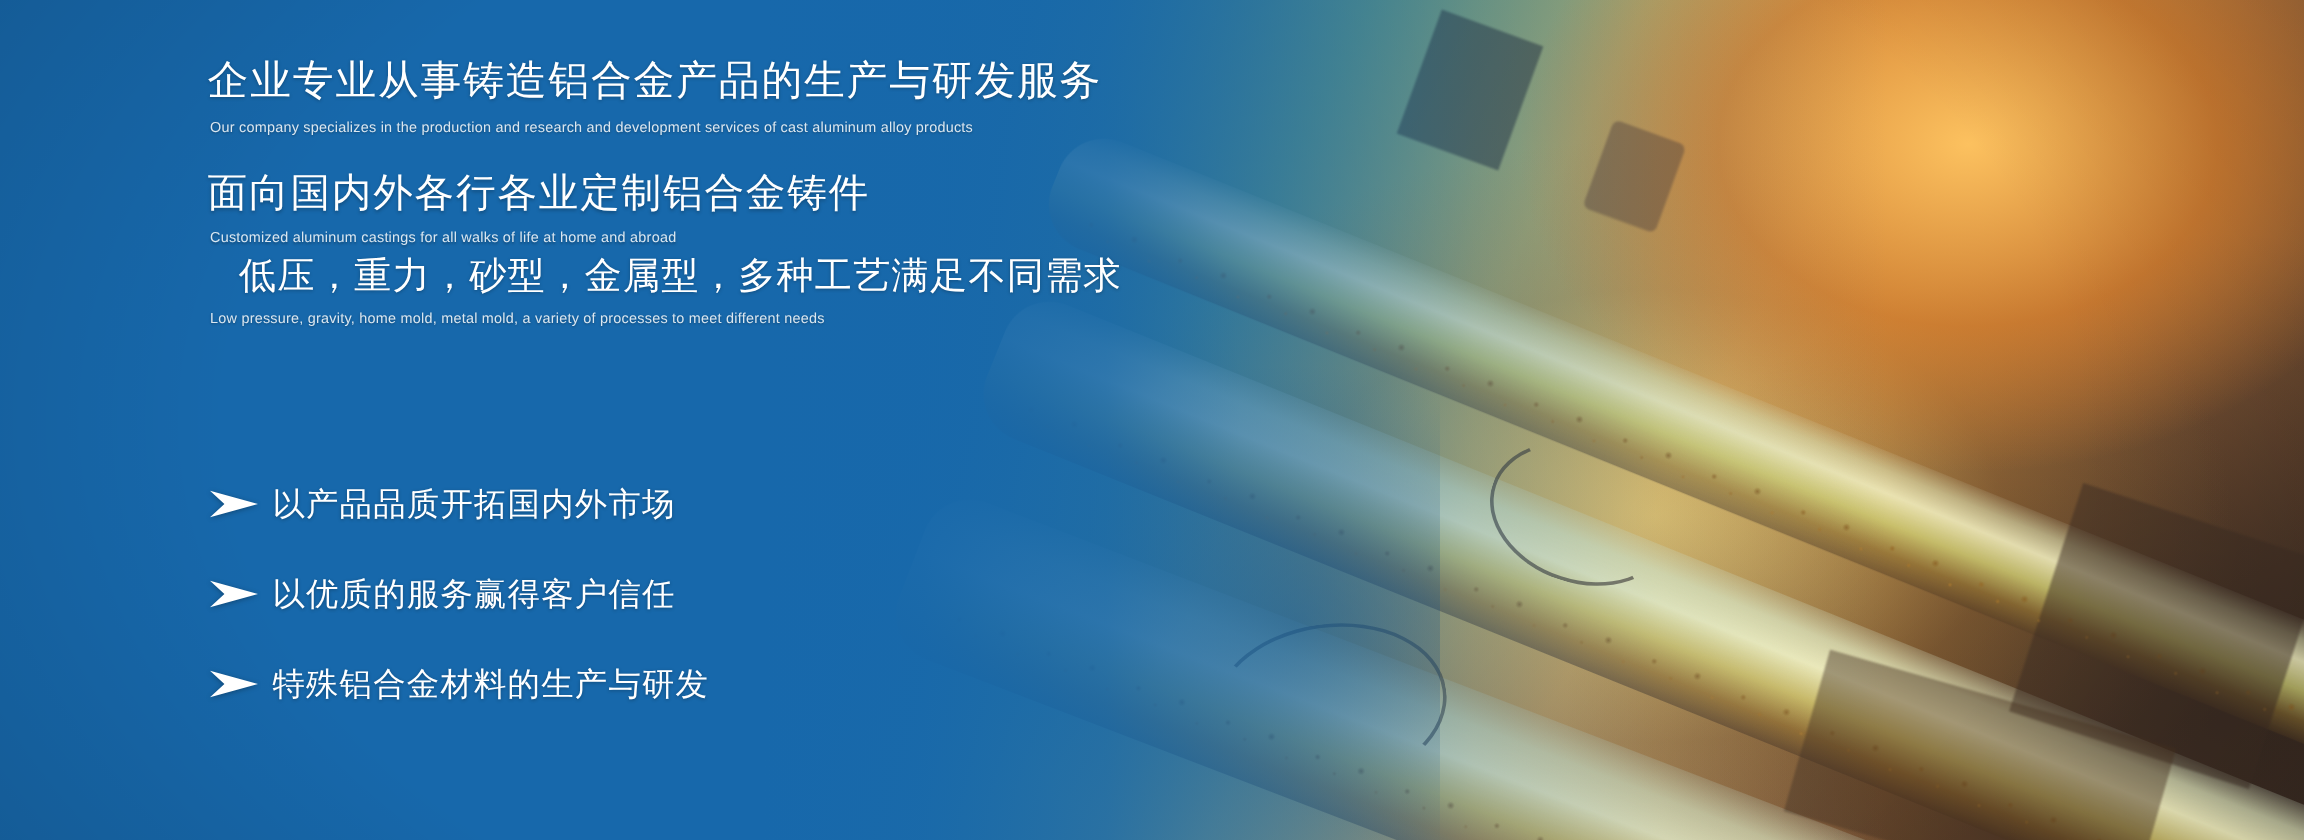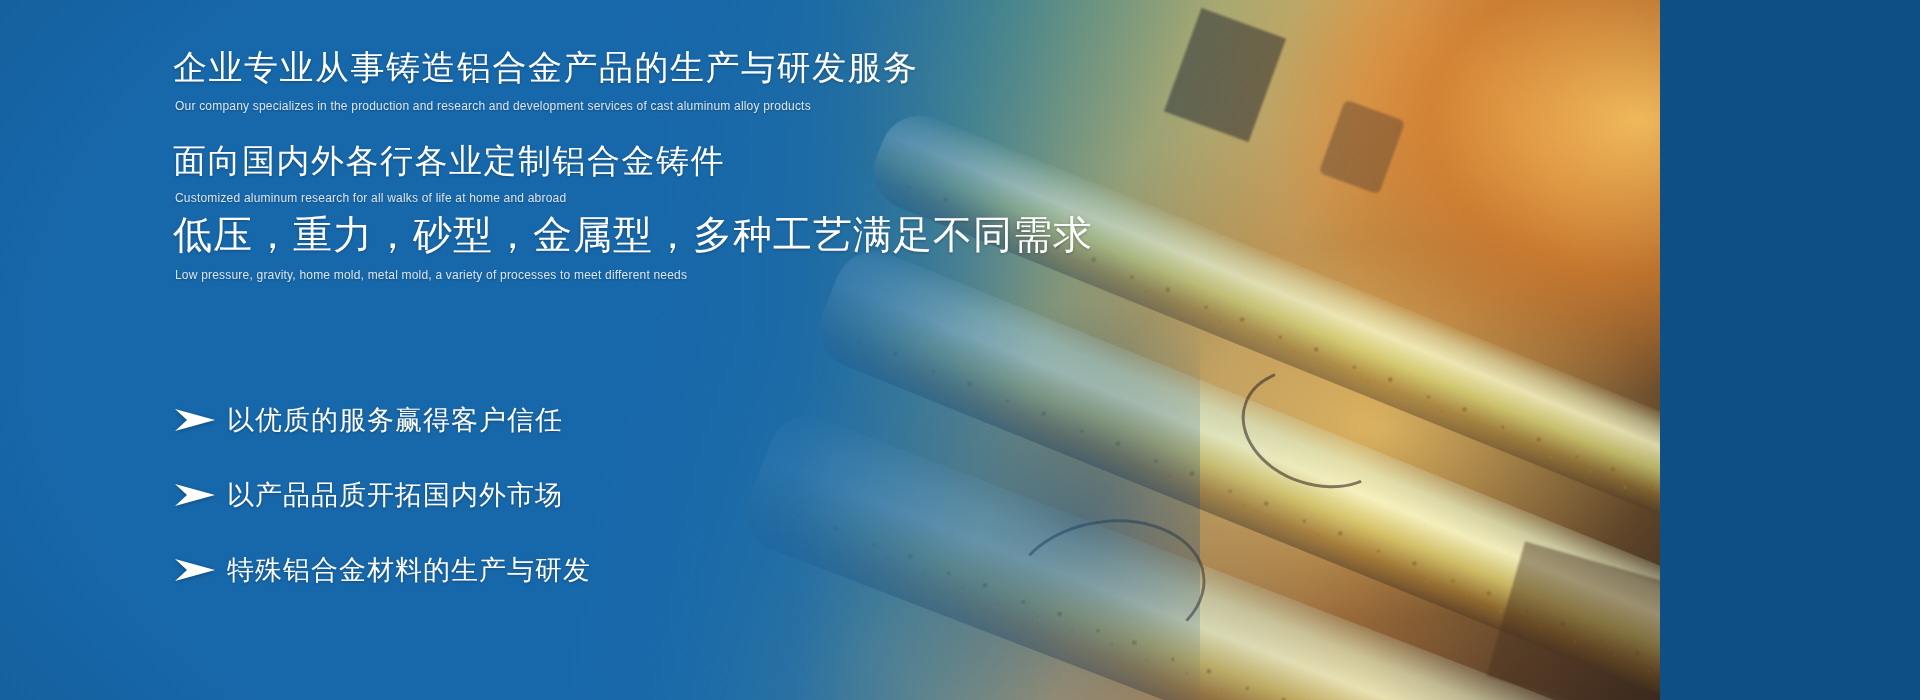--- a/index.html
+++ b/index.html
@@ -2,21 +2,21 @@
 <html><head>
 <meta charset="utf-8">
 <style>
   html, body {
     margin: 0;
     padding: 0;
     background: #0e4f86;
   }
   #banner {
     position: relative;
-    width: 1660px;
+    width: 1920px;
     height: 700px;
     overflow: hidden;
     font-family: "Liberation Sans", "DejaVu Sans", sans-serif;
     background: #1d4ed8;
   }
 
   
   .photo-layer {
     position: absolute;
     inset: 0;
@@ -160,21 +160,21 @@
     margin: 0;
     color: #ffffff;
     font-size: 33px;
     font-weight: 400;
     letter-spacing: 1.5px;
     line-height: 1.28;
     white-space: nowrap;
     text-shadow: 0 1px 3px rgba(0,0,0,0.28);
   }
   .h-cn.big { font-size: 34px; }
-  .h-cn.mid { font-size: 39px; letter-spacing: 1px; }
+  .h-cn.mid { font-size: 31px; letter-spacing: 1px; margin-left: 26px; }
 
   .p-en {
     margin: 9px 0 0 2px;
     color: rgba(235,242,248,0.93);
     font-size: 12px;
     font-weight: 400;
     letter-spacing: 0.2px;
     line-height: 1.3;
     white-space: nowrap;
     text-shadow: 0 1px 2px rgba(0,0,0,0.3);
@@ -239,48 +239,48 @@
 
   <div class="content">
 
     <div class="block-group group-1">
       <h1 class="h-cn big">企业专业从事铸造铝合金产品的生产与研发服务</h1>
       <p class="p-en">Our company specializes in the production and research and development services of cast aluminum alloy products</p>
     </div>
 
     <div class="block-group group-2">
       <h2 class="h-cn">面向国内外各行各业定制铝合金铸件</h2>
-      <p class="p-en">Customized aluminum research for all walks of life at home and abroad</p>
+      <p class="p-en">Customized aluminum castings for all walks of life at home and abroad</p>
     </div>
 
     <div class="block-group group-3">
       <h2 class="h-cn mid">低压，重力，砂型，金属型，多种工艺满足不同需求</h2>
       <p class="p-en tight">Low pressure, gravity, home mold, metal mold, a variety of processes to meet different needs</p>
     </div>
 
     <div class="bullets">
+
+      <div class="bullet-row">
+        <span class="bullet-arrow">
+          <svg width="44" height="26" viewBox="0 0 44 26" aria-hidden="true">
+            <path d="M2 2 L42 13 L2 24 L14 13 Z" fill="#ffffff"></path>
+          </svg>
+        </span>
+        <span class="bullet-text">以产品品质开拓国内外市场</span>
+      </div>
 
       <div class="bullet-row">
         <span class="bullet-arrow">
           <svg width="44" height="26" viewBox="0 0 44 26" aria-hidden="true">
             <path d="M2 2 L42 13 L2 24 L14 13 Z" fill="#ffffff"></path>
           </svg>
         </span>
         <span class="bullet-text">以优质的服务赢得客户信任</span>
       </div>
 
-      <div class="bullet-row">
-        <span class="bullet-arrow">
-          <svg width="44" height="26" viewBox="0 0 44 26" aria-hidden="true">
-            <path d="M2 2 L42 13 L2 24 L14 13 Z" fill="#ffffff"></path>
-          </svg>
-        </span>
-        <span class="bullet-text">以产品品质开拓国内外市场</span>
-      </div>
-
 
       <div class="bullet-row">
         <span class="bullet-arrow">
           <svg width="44" height="26" viewBox="0 0 44 26" aria-hidden="true">
             <path d="M2 2 L42 13 L2 24 L14 13 Z" fill="#ffffff"></path>
           </svg>
         </span>
         <span class="bullet-text">特殊铝合金材料的生产与研发</span>
       </div>
 

